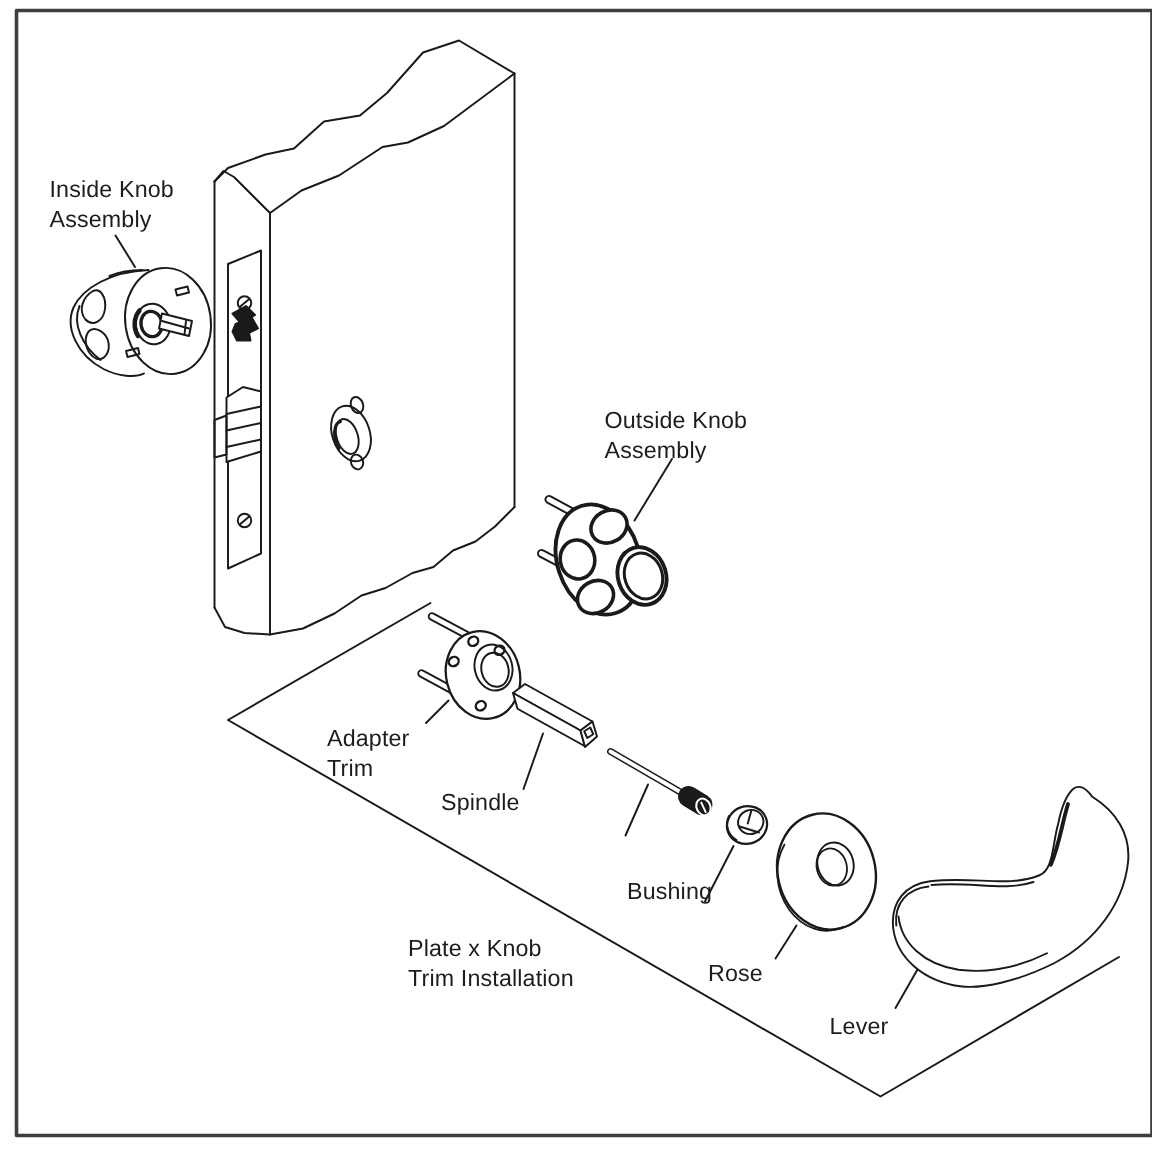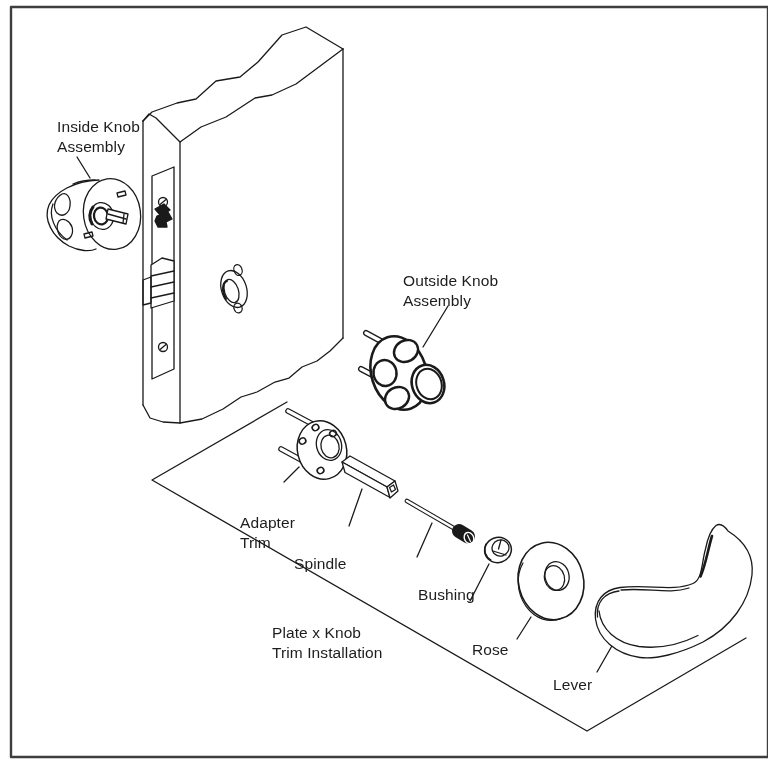--- a/index.html
+++ b/index.html
@@ -141,36 +141,36 @@
     <g>
       <path d="M597,672 L617,637"></path>
       <path d="M728,531 C744,541 754,556 752,575 C749,602 731,627 703,642 C679,654 655,659.5 640,657.5 C616,654 598,639 595.5,619 C593.5,601 604,589.5 620,587.5 C650,584 672,592 693,583.5 C702.5,579.5 701.5,563 705.5,549 C707.5,539 711,529.5 716,525.5 C720,523 724.5,526 728,531 Z" fill="#fff"></path>
       <path d="M599,611 C601,629 616,643 639,646.5 C659,649 679,645 698,635.5"></path>
       <path d="M597.5,617 C596,602 605,592.5 619,591"></path>
       <path d="M621,590 C648,587.5 669,594.5 689,588"></path>
       <path d="M712,536 C708,549 706,564 700.5,576.5" stroke-width="2.6"></path>
     </g>
   </svg>
 
-  <div class="part-label" style="left:33px;top:117px;margin-left:24px;">
+  <div class="part-label" style="left:33px;top:117px;">
     <span>Inside Knob</span>
     <span>Assembly</span>
   </div>
 
   <div class="part-label center" style="left:403px;top:271px;width:104px;">
     <span>Outside Knob</span>
     <span>Assembly</span>
   </div>
 
-  <div class="part-label center" style="left:240px;top:483px;width:80px;margin-top:30px;">
+  <div class="part-label center" style="left:218px;top:483px;width:80px;">
     <span>Adapter</span>
     <span>Trim</span>
   </div>
 
-  <div class="part-label center" style="left:294px;top:526px;width:80px;margin-top:28px;">
+  <div class="part-label center" style="left:294px;top:526px;width:80px;">
     <span>Spindle</span>
   </div>
 
 
   <div class="part-label center" style="left:418px;top:585px;width:80px;">
     <span>Bushing</span>
   </div>
 
   <div class="part-label center" style="left:472px;top:640px;width:80px;">
     <span>Rose</span>

